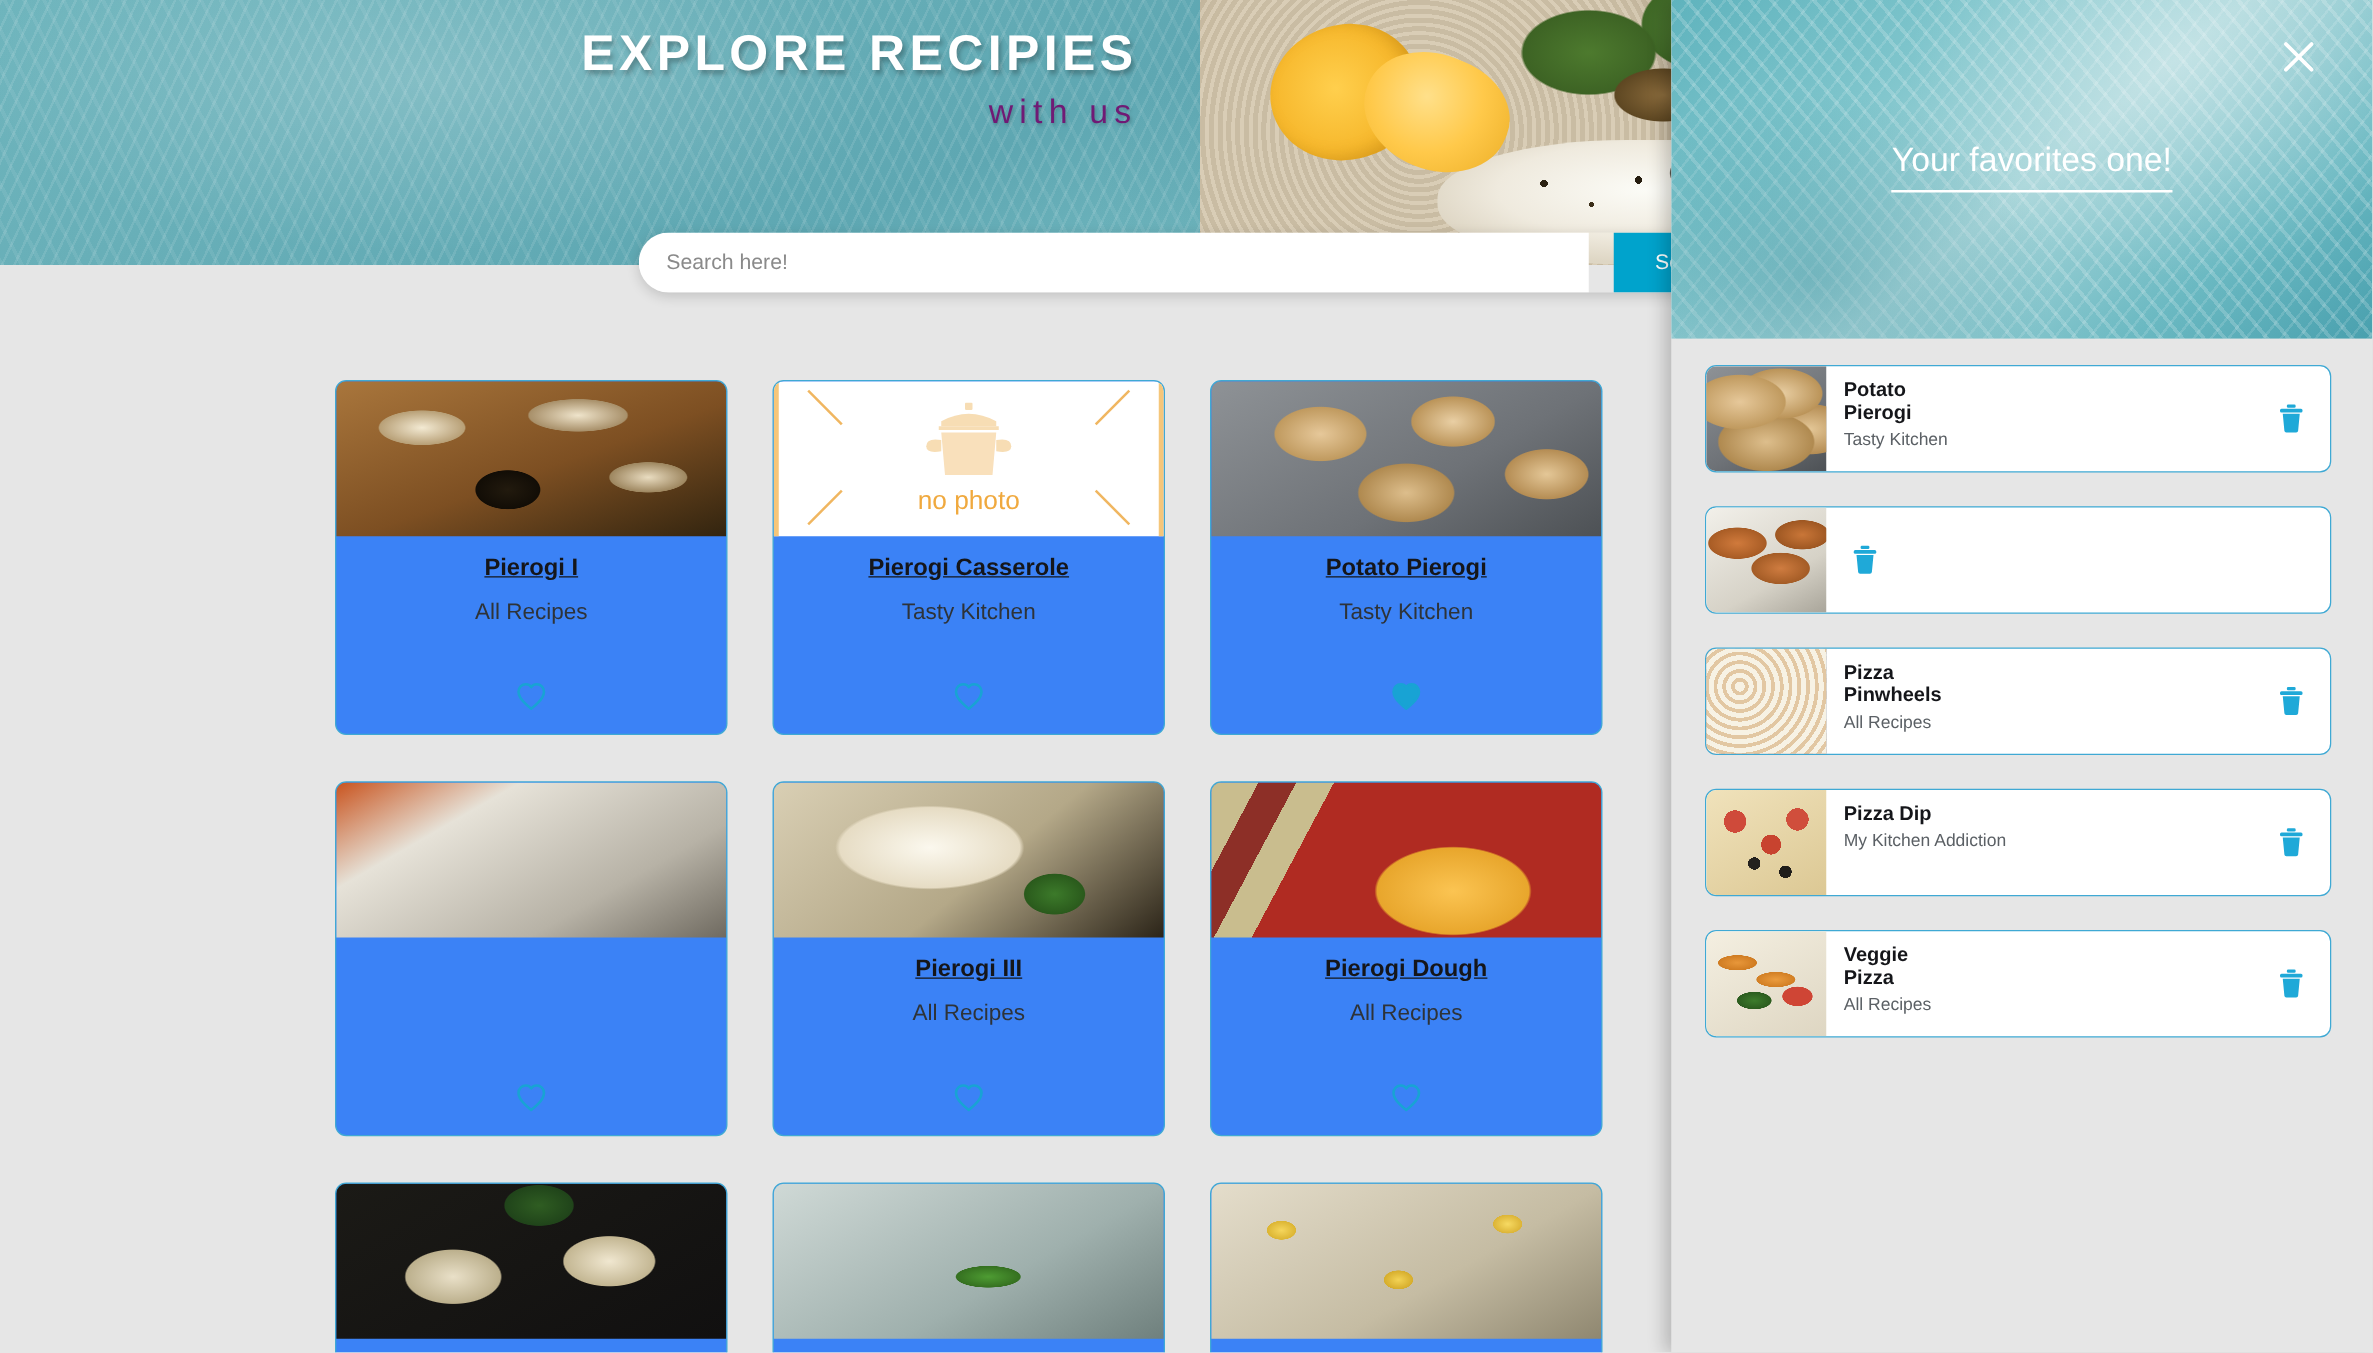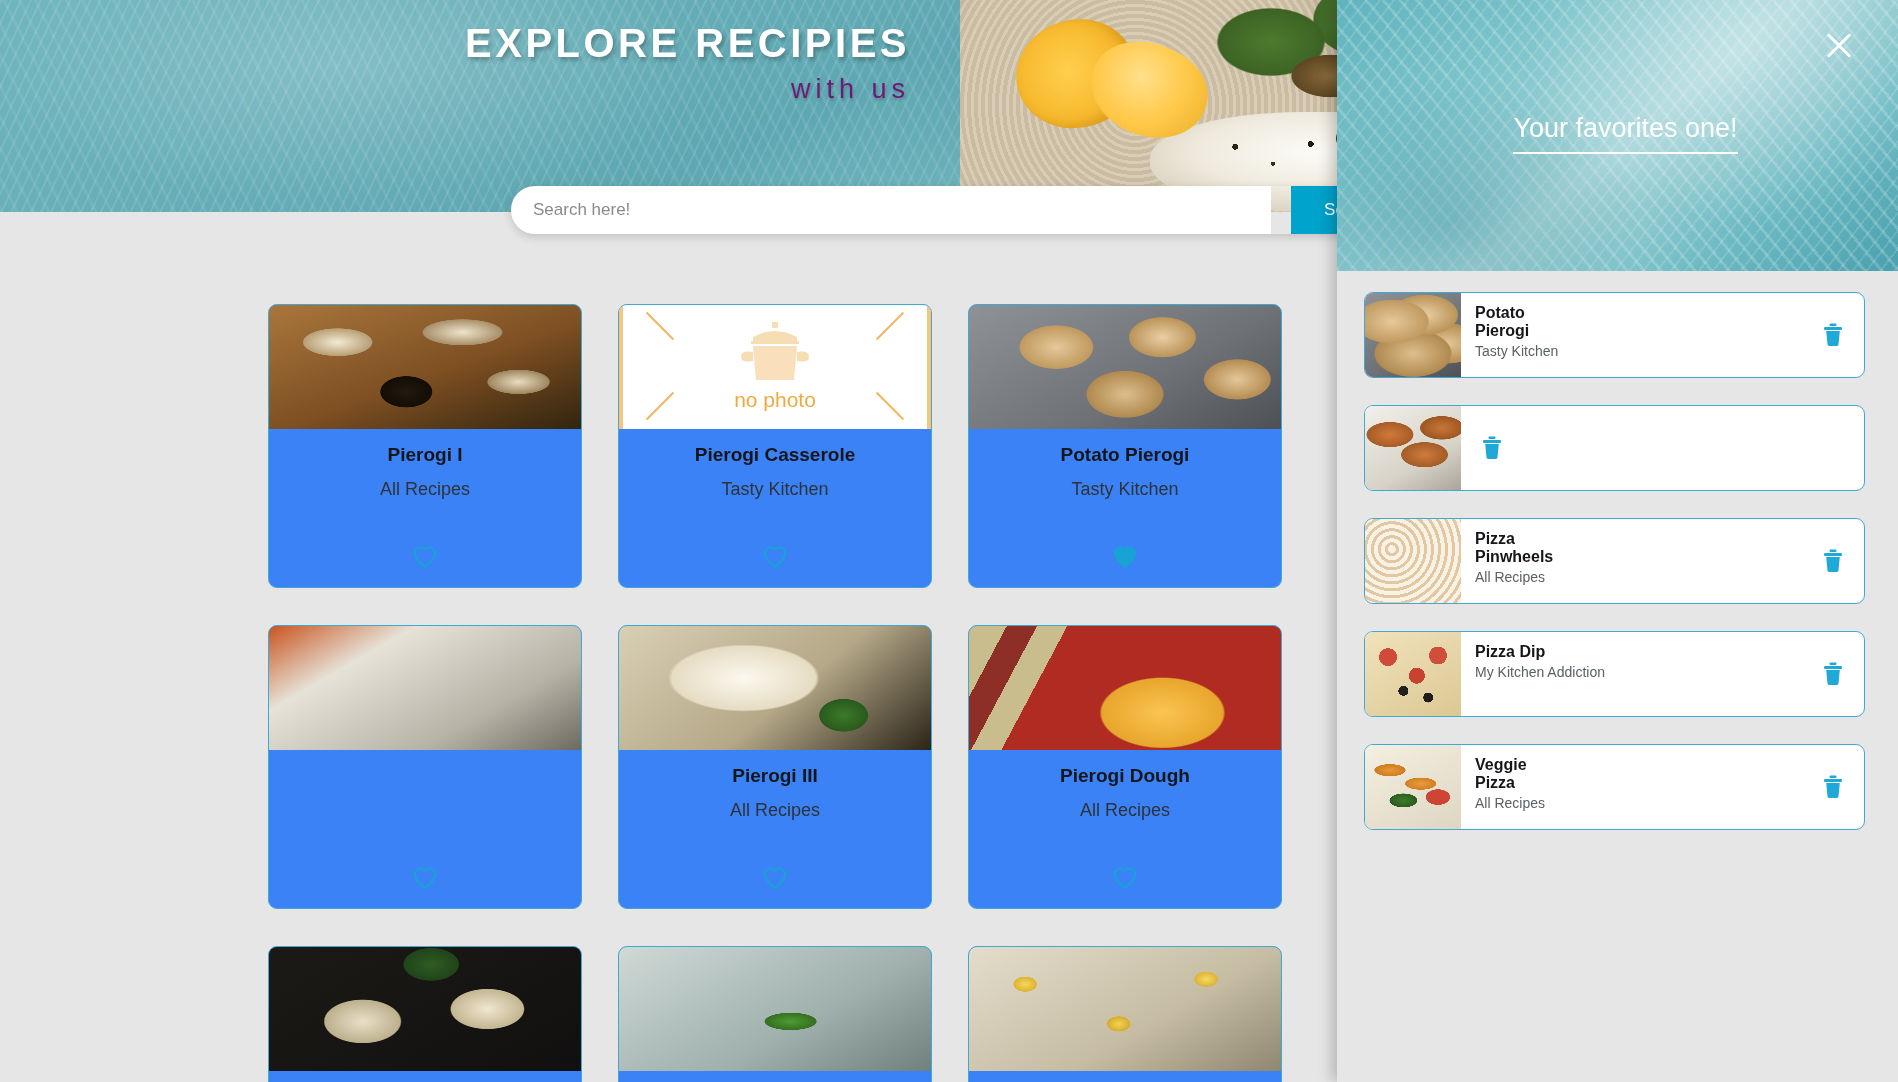--- a/index.html
+++ b/index.html
@@ -205,20 +205,21 @@
     flex-direction: column;
     align-items: center;
     padding-top: 15px;
   }
   .card-title {
     font-size: 19px;
     font-weight: bold;
     color: #15161a;
     text-align: center;
     line-height: 1.2;
+    text-decoration: underline;
   }
   .card-src {
     margin-top: 12px;
     font-size: 18px;
     color: #2e3338;
   }
   .card-heart {
     margin-top: auto;
     margin-bottom: 17px;
     color: #18a3d4;

